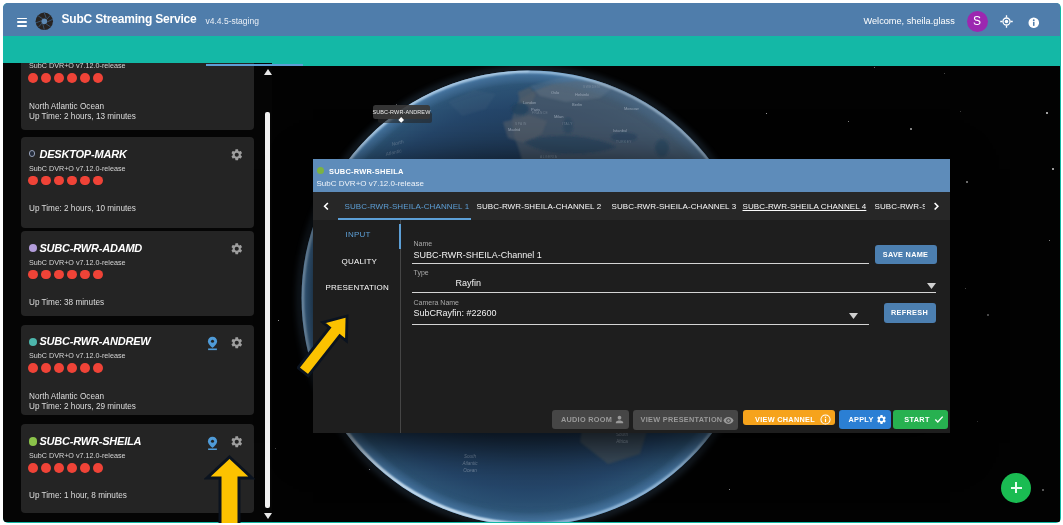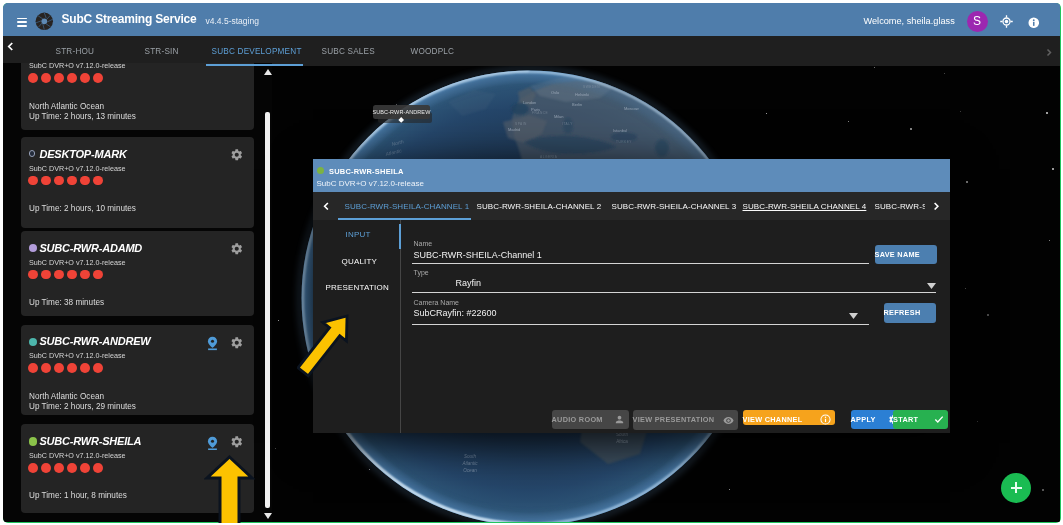--- a/index.html
+++ b/index.html
@@ -1,19 +1,19 @@
 <!DOCTYPE html>
 <html><head>
 <meta charset="utf-8">
 <style>
   html,body{margin:0;padding:0;background:#fff;}
   body{width:1063px;height:525px;position:relative;overflow:hidden;
        font-family:"Liberation Sans", sans-serif;}
   .abs{position:absolute;}
-  #screen{left:2.5px;top:2.5px;width:1058px;height:520px;background:#22c55e;
+  #screen{left:2.5px;top:2.5px;width:1058px;height:520px;background:#14b8a6;
           border-radius:5px;overflow:hidden;position:absolute;}
   
   #appbar{left:0;top:0;width:1057px;height:33px;background:#4f7dab;}
   #burger div{position:absolute;left:0;width:10.7px;height:1.5px;background:#fff;border-radius:1px;}
   #title{left:59px;top:9px;font-size:12px;font-weight:bold;color:#fff;letter-spacing:-.2px;}
   #ver{left:203px;top:13px;font-size:8.5px;color:#e9eff6;}
   #welcome{left:861px;top:13px;font-size:9.2px;color:#fff;}
   #avatar{left:964px;top:8.5px;width:21px;height:21px;border-radius:50%;background:#9c27b0;
           color:#fff;font-size:12px;text-align:center;line-height:21px;}
   
@@ -39,21 +39,21 @@
          box-shadow:0 10px 40px rgba(0,0,0,.85);}
   #mhead{left:0;top:0;width:637px;height:33px;background:#5e8cba;}
   #mtabs{left:0;top:33px;width:637px;height:28px;background:#272727;}
   .mtab{position:absolute;top:10.5px;font-size:8px;color:#fafafa;letter-spacing:.1px;white-space:nowrap;}
   #mtabline{left:25px;top:59.5px;width:133px;height:2px;background:#5d9fd6;}
   .nav{position:absolute;font-size:8px;letter-spacing:.2px;}
   .lbl{position:absolute;font-size:7px;color:#a9a9a9;}
   .val{position:absolute;font-size:9px;color:#f1f1f1;}
   .ul{position:absolute;height:1px;background:#d4d4d4;}
   .btn{position:absolute;border-radius:3px;color:#fff;font-size:7.3px;font-weight:bold;
-       letter-spacing:.3px;}
+       text-align:center;letter-spacing:.3px;}
   #fab{left:998.5px;top:470px;width:30px;height:30px;border-radius:50%;background:#1abc52;}
   #fab div{position:absolute;background:#eafff2;}
 </style>
 </head>
 <body>
 <div id="screen">
 
   <div id="appbar" class="abs">
     <div id="burger" class="abs" style="left:14.3px;top:15.3px;width:11px;height:9px;">
       <div style="top:0;"></div>
@@ -88,33 +88,20 @@
       </g>
       <circle cx="12" cy="12" r="3.2" fill="#fff"></circle>
     </svg>
     <svg class="abs" style="left:1025px;top:14px;" width="11.5" height="11.5" viewBox="0 0 24 24">
       <circle cx="12" cy="12" r="11" fill="#fff"></circle>
       <rect x="10.4" y="10" width="3.2" height="8.5" fill="#4f7dab"></rect>
       <circle cx="12" cy="6.6" r="1.9" fill="#4f7dab"></circle>
     </svg>
   </div>
 
-  <div id="tabbar" class="abs">
-    <svg class="abs" style="left:4px;top:6px" width="7" height="9" viewBox="0 0 8 10">
-      <polyline points="6,1 2,5 6,9" stroke="#fff" stroke-width="2" fill="none"></polyline>
-    </svg>
-    <span class="ttab" style="left:53px;">STR-HOU</span>
-    <span class="ttab" style="left:142px;">STR-SIN</span>
-    <span class="ttab" style="left:209px;color:#5d9fd6;">SUBC DEVELOPMENT</span>
-    <span class="ttab" style="left:319px;">SUBC SALES</span>
-    <span class="ttab" style="left:408px;">WOODPLC</span>
-    <svg class="abs" style="left:1043px;top:12px" width="6" height="9" viewBox="0 0 8 10">
-      <polyline points="2,1 6,5 2,9" stroke="#606060" stroke-width="2" fill="none"></polyline>
-    </svg>
-  </div>
   <div id="tabline" class="abs"></div>
 
   <div id="sidebar" class="abs">
 
     <div class="card" style="top:-28px;height:95px;">
       <span class="cv">SubC DVR+O v7.12.0-release</span>
       <div class="dots"><i></i><i></i><i></i><i></i><i></i><i></i></div>
       <div class="cf">North Atlantic Ocean<br>Up Time: 2 hours, 13 minutes</div>
     </div>
 
@@ -334,21 +321,21 @@
           <path fill="#9a9a9a" d="M12 4.5C7 4.5 2.73 7.61 1 12c1.73 4.39 6 7.5 11 7.5s9.27-3.11 11-7.5c-1.73-4.39-6-7.5-11-7.5zM12 17c-2.76 0-5-2.24-5-5s2.24-5 5-5 5 2.24 5 5-2.24 5-5 5zm0-8c-1.66 0-3 1.34-3 3s1.34 3 3 3 3-1.34 3-3-1.34-3-3-3z"></path>
         </svg>
     </div>
     <div class="btn" style="left:430px;top:251px;width:92px;height:15px;line-height:19.5px;background:#f6a31c;">VIEW CHANNEL&nbsp;&nbsp;&nbsp;
       <svg style="position:absolute;right:4px;top:4.5px" width="11" height="11" viewBox="0 0 24 24">
           <circle cx="12" cy="12" r="10" fill="none" stroke="#fff" stroke-width="2.2"></circle>
           <rect x="10.7" y="10.5" width="2.6" height="7" fill="#fff"></rect>
           <circle cx="12" cy="7.2" r="1.7" fill="#fff"></circle>
         </svg>
     </div>
-    <div class="btn" style="left:538px;top:251px;width:52px;height:19.5px;line-height:19.5px;background:#2b7fd4;">APPLY&nbsp;&nbsp;&nbsp;
+    <div class="btn" style="left:526px;top:251px;width:52px;height:19.5px;line-height:19.5px;background:#2b7fd4;">APPLY&nbsp;&nbsp;&nbsp;
       <svg style="position:absolute;right:3.5px;top:4.5px" width="11" height="11" viewBox="0 0 24 24">
           <path fill="#fff" d="M19.14,12.94c0.04-0.3,0.06-0.61,0.06-0.94c0-0.32-0.02-0.64-0.07-0.94l2.03-1.58c0.18-0.14,0.23-0.41,0.12-0.61l-1.92-3.32c-0.12-0.22-0.37-0.29-0.59-0.22l-2.39,0.96c-0.5-0.38-1.03-0.7-1.62-0.94L14.4,2.81c-0.04-0.24-0.24-0.41-0.48-0.41h-3.84c-0.24,0-0.43,0.17-0.47,0.41L9.25,5.35C8.66,5.59,8.12,5.92,7.63,6.29L5.24,5.33c-0.22-0.08-0.47,0-0.59,0.22L2.74,8.87C2.62,9.08,2.66,9.34,2.86,9.48l2.03,1.58C4.84,11.36,4.8,11.69,4.8,12s0.02,0.64,0.07,0.94l-2.03,1.58c-0.18,0.14-0.23,0.41-0.12,0.61l1.92,3.32c0.12,0.22,0.37,0.29,0.59,0.22l2.39-0.96c0.5,0.38,1.03,0.7,1.62,0.94l0.36,2.54c0.05,0.24,0.24,0.41,0.48,0.41h3.84c0.24,0,0.44-0.17,0.47-0.41l0.36-2.54c0.59-0.24,1.13-0.56,1.62-0.94l2.39,0.96c0.22,0.08,0.47,0,0.59-0.22l1.92-3.32c0.12-0.22,0.07-0.47-0.12-0.61L19.14,12.94z M12,15.6c-1.98,0-3.6-1.62-3.6-3.6s1.62-3.6,3.6-3.6s3.6,1.62,3.6,3.6S13.98,15.6,12,15.6z"></path>
         </svg>
     </div>
     <div class="btn" style="left:580.5px;top:251px;width:55px;height:19.5px;line-height:19.5px;background:#27b150;">START&nbsp;&nbsp;&nbsp;
       <svg style="position:absolute;right:4px;top:5.5px" width="10" height="9" viewBox="0 0 24 22">
           <polyline points="3,11 9,17 21,4" stroke="#fff" stroke-width="3.2" fill="none"></polyline>
         </svg>
     </div>
   </div>

